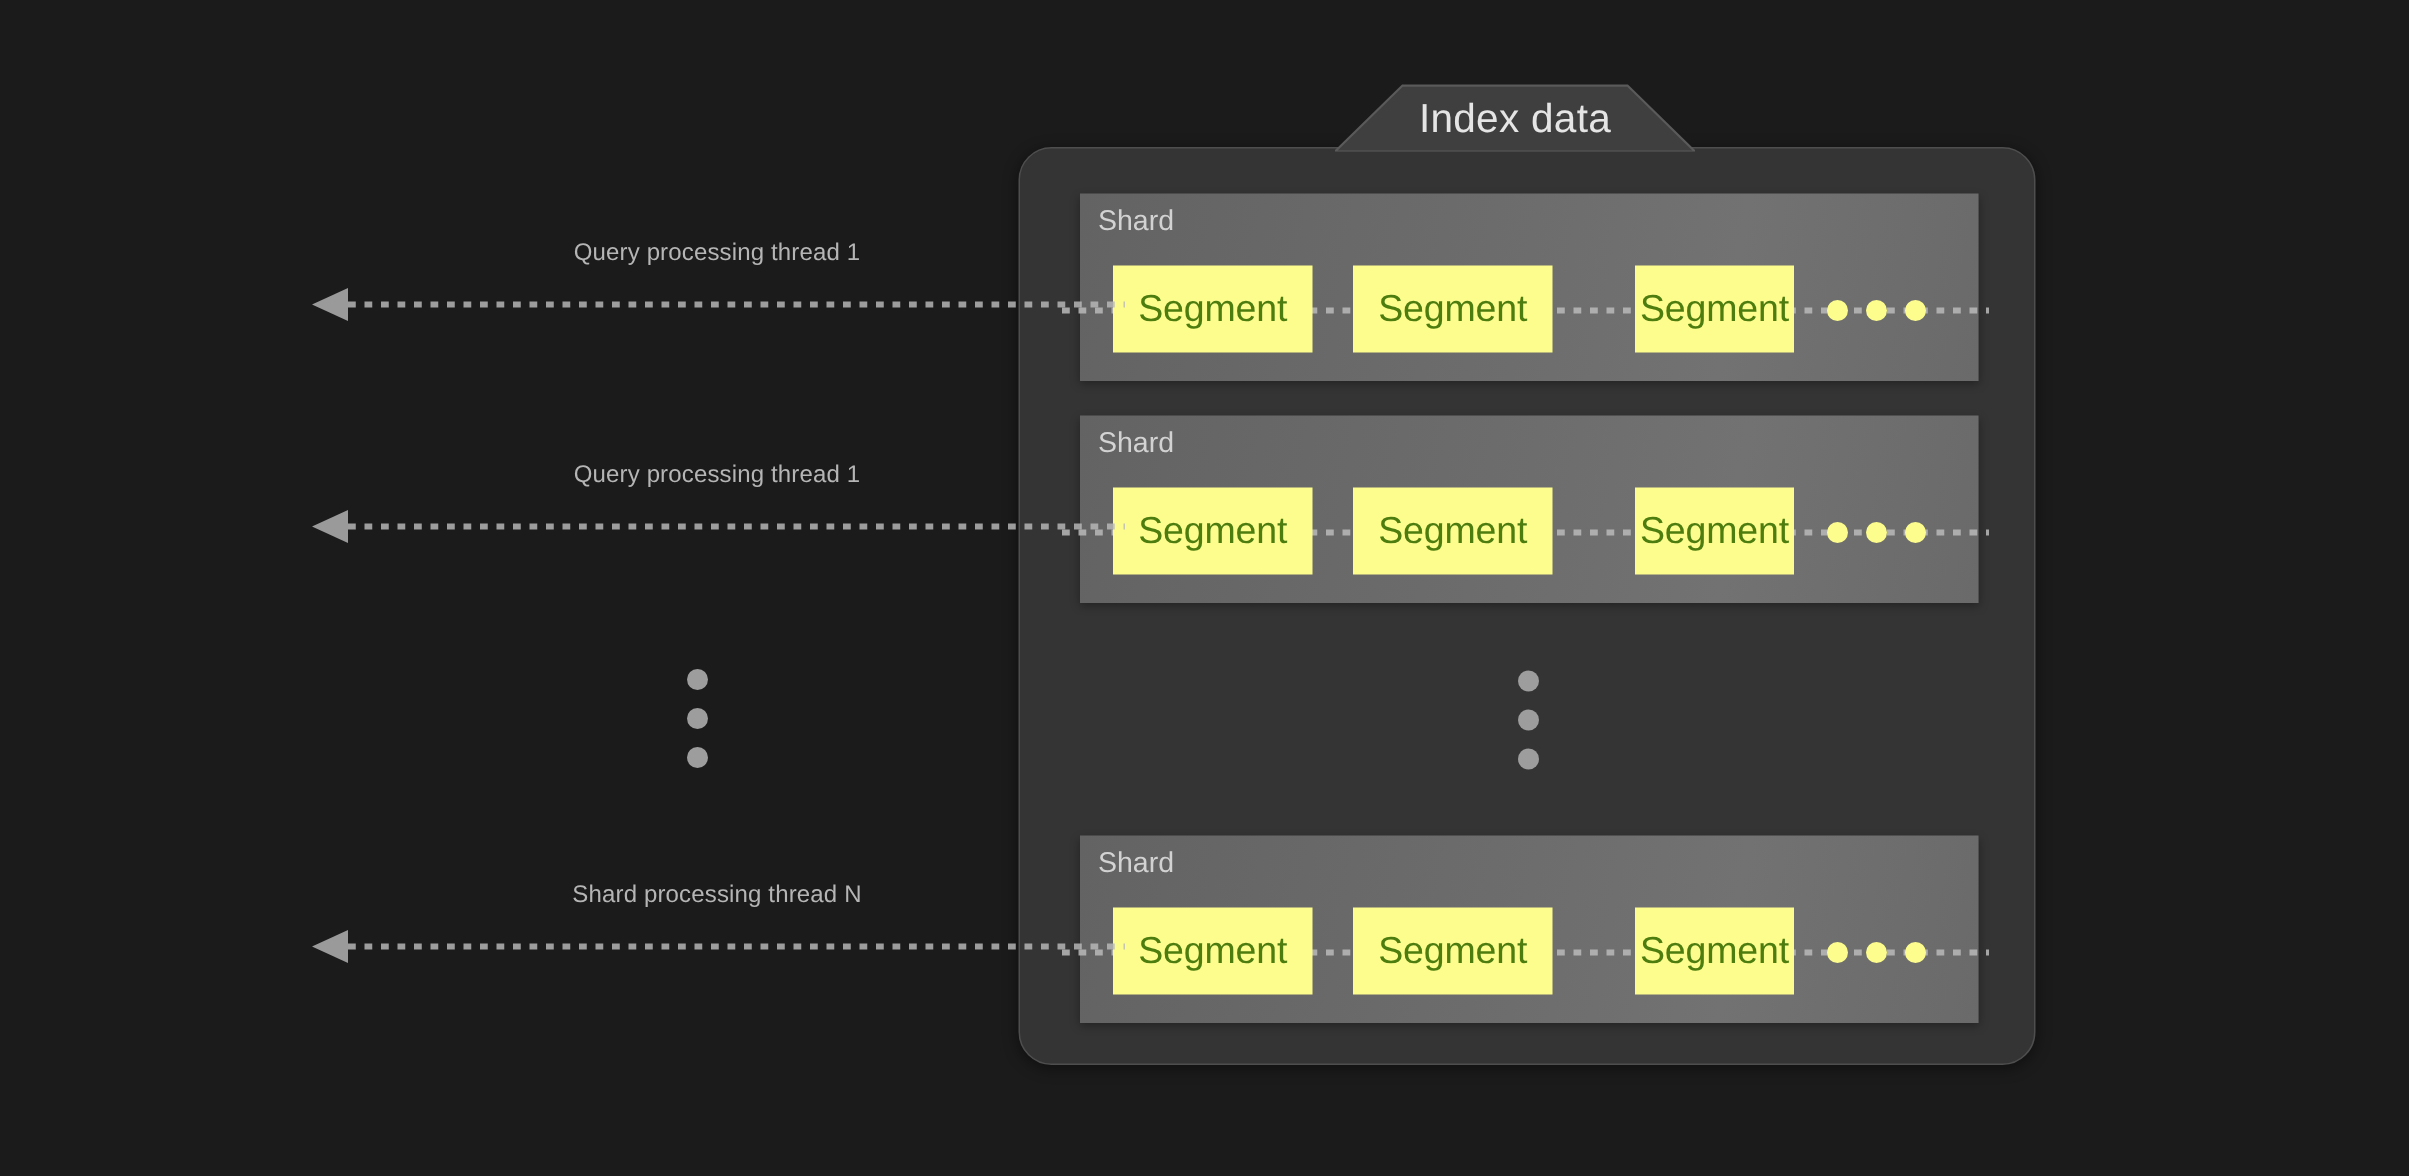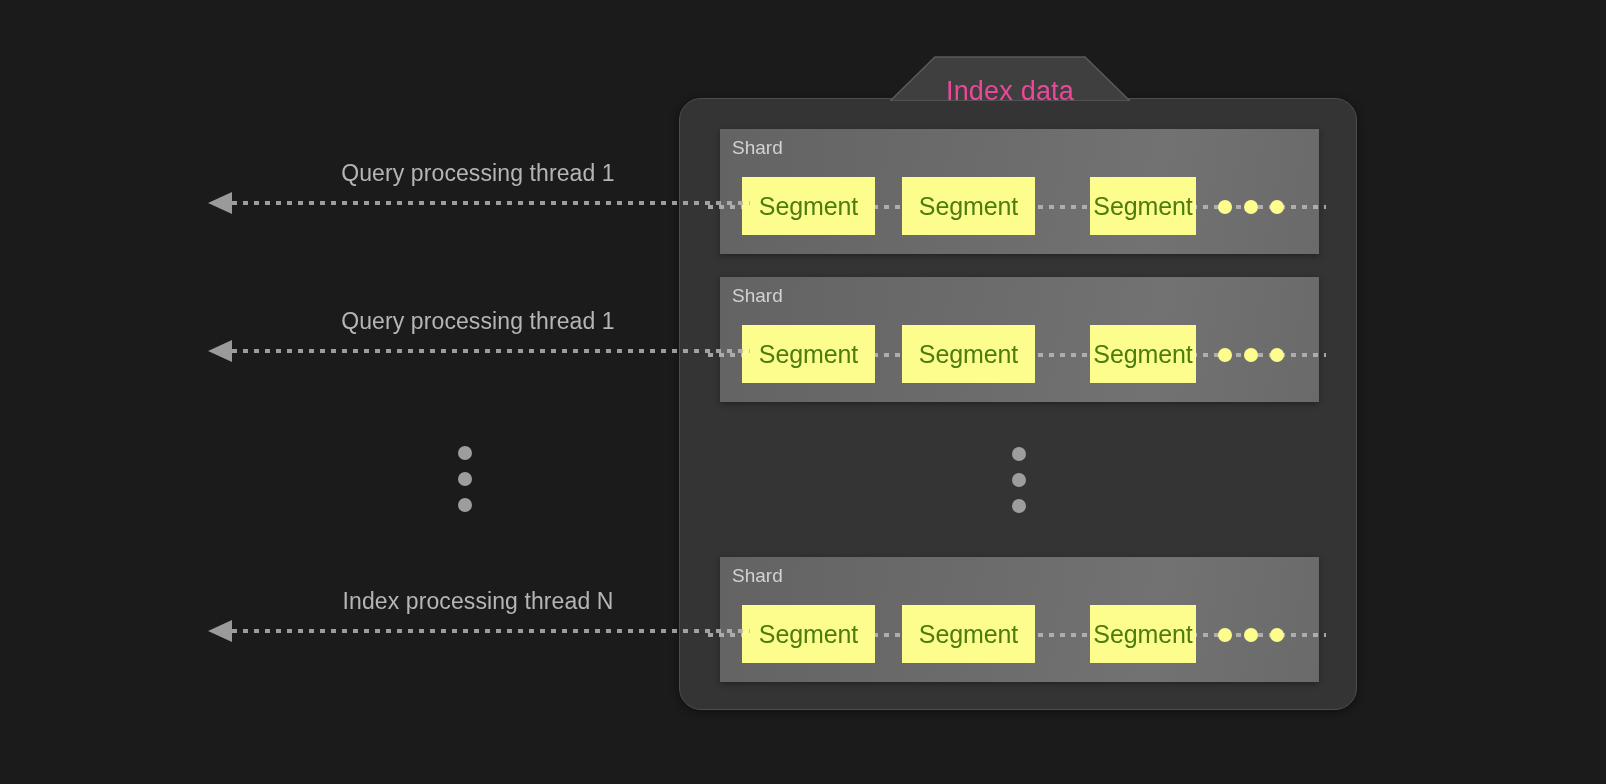--- a/index.html
+++ b/index.html
@@ -34,27 +34,27 @@
     position: absolute;
     left: 890px;
     top: 55px;
     width: 240px;
     height: 46px;
   }
   .index-tab svg { display: block; }
   .index-tab-label {
     position: absolute;
     left: 0;
-    top: 12px;
+    top: 0;
     width: 240px;
     height: 46px;
     display: flex;
     align-items: center;
     justify-content: center;
-    color: #ec4899;
+    color: #e5e5e5;
     font-size: 27px;
     letter-spacing: 0.2px;
     padding-top: 3px;
     box-sizing: border-box;
   }
 
   
   .shard {
     position: absolute;
     left: 719px;
@@ -136,21 +136,21 @@
   .thread-2 { top: 308px; }
   .thread-3 { top: 588px; }
 
   .thread-label {
     position: absolute;
     left: 0;
     top: 0;
     width: 540px;
     text-align: center;
     color: #b5b5b5;
-    font-size: 23px;
+    font-size: 16px;
     letter-spacing: 0.1px;
   }
   .thread-line {
     position: absolute;
     left: 24px;
     top: 41px;
     width: 518px;
     height: 4px;
     background-image: linear-gradient(to right, #b9b9b9 0 5px, transparent 5px 11px);
     background-size: 11px 4px;
@@ -249,21 +249,21 @@
     <div class="thread-arrow"></div>
   </div>
 
   <div class="thread-row thread-2">
     <div class="thread-label">Query processing thread 1</div>
     <div class="thread-line"></div>
     <div class="thread-arrow"></div>
   </div>
 
   <div class="thread-row thread-3">
-    <div class="thread-label">Index processing thread N</div>
+    <div class="thread-label">Shard processing thread N</div>
     <div class="thread-line"></div>
     <div class="thread-arrow"></div>
   </div>
 
   <div class="ellipsis-v ellipsis-left">
     <span class="vdot"></span>
       <span class="vdot"></span>
       <span class="vdot"></span>
   </div>
 

